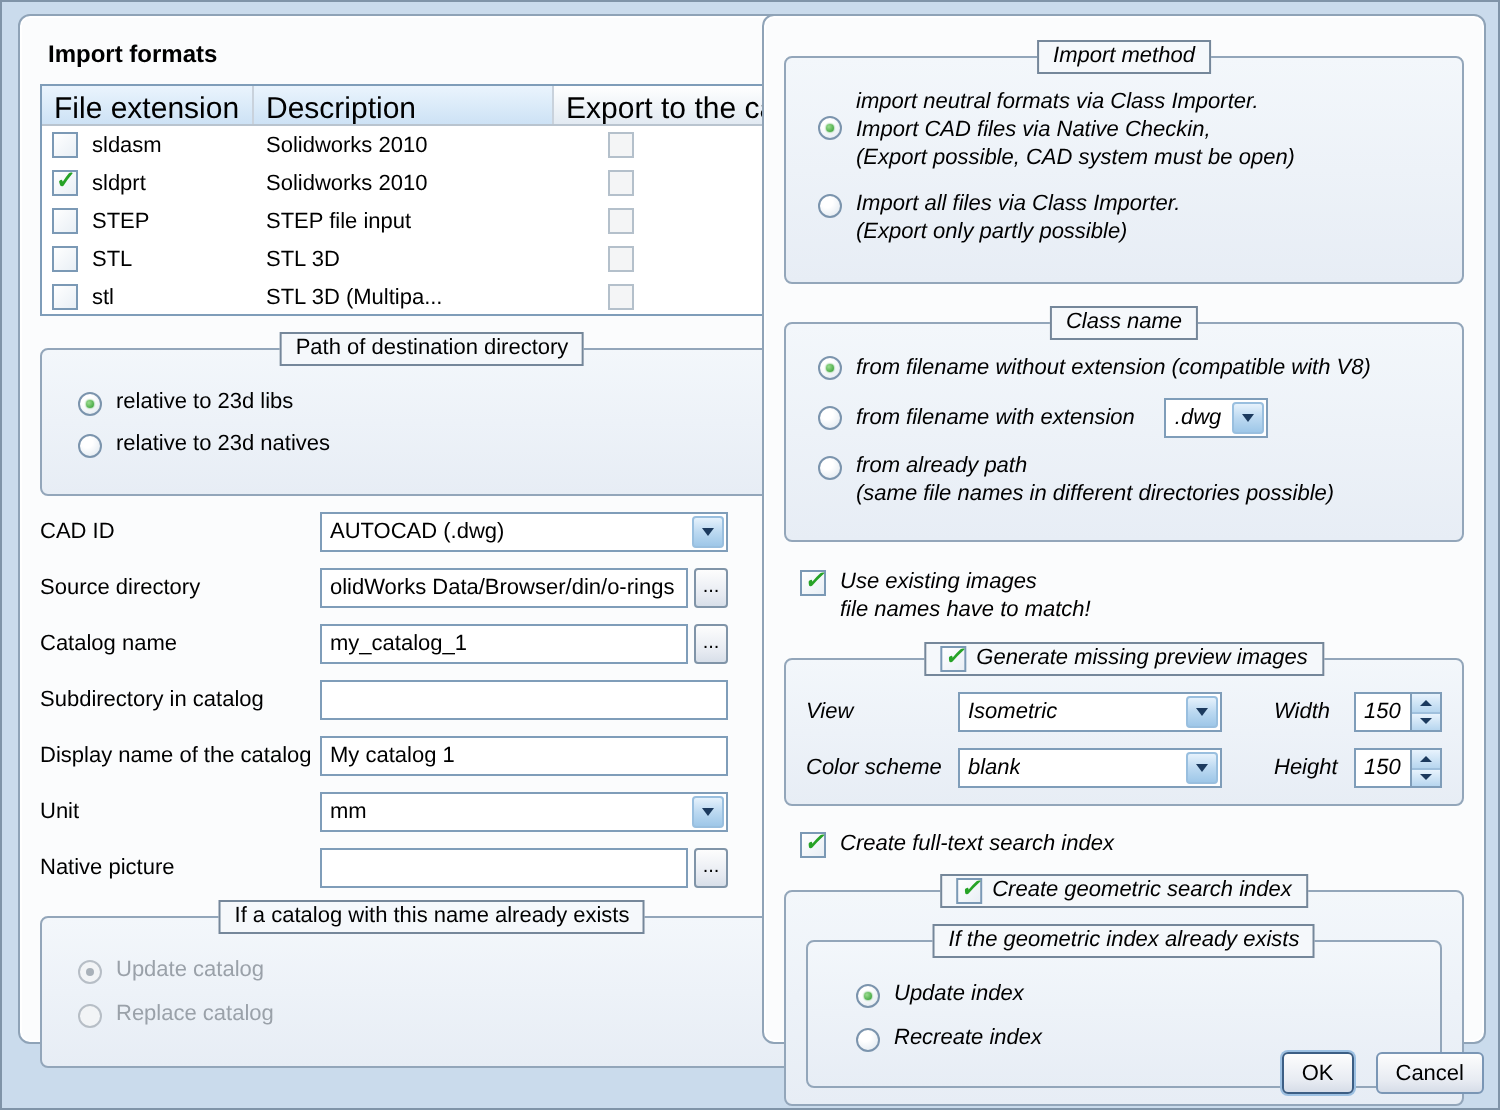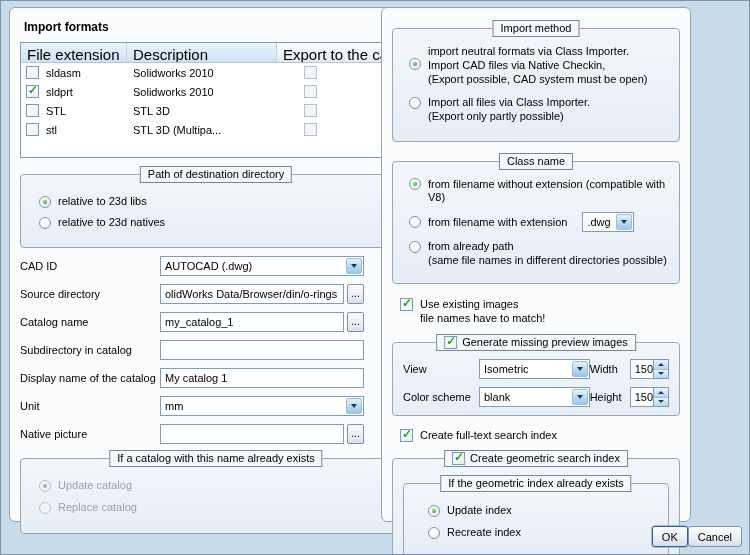--- a/index.html
+++ b/index.html
@@ -3,21 +3,21 @@
 <meta charset="utf-8">
 <style>
   * { margin:0; padding:0; box-sizing:border-box; }
   html,body { width:750px; height:555px; }
   body { font-family:"Liberation Sans", sans-serif; font-size:11px; color:#000; }
 
   .dialog { position:relative; width:750px; height:555px; background:#cadbec; border:1px solid #8094a8; overflow:hidden; }
 
   .panel { position:absolute; top:6px; height:515px; background:#fbfcfd; border:1px solid #8fa3b7; border-radius:6px; box-shadow:inset 0 0 0 1px #ffffff; padding:10px; }
   .panel.left  { left:8px;   width:414px; }
-  .panel.right { left:380px; width:310px; }
+  .panel.right { left:380px; width:362px;font-style:italic; }
 
   .panel-title { font-size:12px; font-weight:bold; margin:2px 0 8px 4px; }
 
   
   .group { position:relative; border:1px solid #93a6ba; border-radius:4px; background:linear-gradient(180deg,#f3f7fb,#e7edf5); padding:16px 10px 8px 10px; }
   .caption { position:absolute; top:-9px; left:50%; transform:translateX(-50%); white-space:nowrap; background:#f5f8fb; border:1px solid #75879a; padding:1px 7px; font-size:11px; line-height:13px; display:inline-flex; align-items:center; gap:5px; }
 
   
   .radio { width:12px; height:12px; border:1px solid #7b94ad; border-radius:50%; background:radial-gradient(circle at 35% 30%, #ffffff 30%, #dce5ed); position:relative; flex:none; }
   .radio.on::after { content:""; position:absolute; left:3px; top:3px; width:4px; height:4px; border-radius:50%; background:radial-gradient(circle at 35% 35%, #9bdc8f, #2c9a2c); box-shadow:0 0 1px #2c9a2c; }
@@ -59,21 +59,21 @@
 
   .spin { display:flex; width:44px; height:20px; border:1px solid #7f9db9; background:#fff; }
   .spin-val { flex:1; padding:3px 0 0 4px; }
   .spin-arrows { width:15px; flex:none; display:flex; flex-direction:column; border-left:1px solid #7f9db9; }
   .sa { flex:1; background:linear-gradient(180deg,#e8f3fd,#b7d6ef); display:flex; align-items:center; justify-content:center; }
   .sa.up { border-bottom:1px solid #9fc0dd; }
   .sa.up::after { content:""; border-left:3px solid transparent; border-right:3px solid transparent; border-bottom:3.5px solid #1c3a5e; }
   .sa.down::after { content:""; border-left:3px solid transparent; border-right:3px solid transparent; border-top:3.5px solid #1c3a5e; }
 
   
-  .footer { position:absolute; right:7px; bottom:7px; display:flex; gap:0; }
+  .footer { position:absolute; right:7px; bottom:7px; display:flex; gap:11px; }
   .btn-xp { height:21px; padding:0 9px; border:1px solid #7a96b5; border-radius:3px; background:linear-gradient(180deg,#fdfdfd,#e7ebf2 70%,#d6dde8); font-size:11px; font-family:"Liberation Sans",sans-serif; cursor:pointer; }
   .btn-xp.default { border-color:#3c5e84; box-shadow:0 0 0 1px #9cc0e2; }
 
   
   .path-group { margin-top:16px; padding-bottom:10px; }
   .path-group .opt { margin:4px 0 8px 8px; align-items:center; }
   .exists-group { margin-top:14px; padding-bottom:10px; }
   .exists-group .opt { margin:4px 0 9px 8px; align-items:center;text-align:center; }
 
   .im-group { margin-top:10px; }
@@ -122,20 +122,30 @@
             <span>sldprt</span>
           </div>
         <div class="td-desc">Solidworks 2010</div>
         <div class="td-exp">
             <span class="cbx dim"></span>
           </div>
       </div>
       <div class="tr">
         <div class="td-ext">
             <span class="cbx"></span>
+            <span>STEP</span>
+          </div>
+        <div class="td-desc">STEP file input</div>
+        <div class="td-exp">
+            <span class="cbx dim"></span>
+          </div>
+      </div>
+      <div class="tr">
+        <div class="td-ext">
+            <span class="cbx"></span>
             <span>STL</span>
           </div>
         <div class="td-desc">STL 3D</div>
         <div class="td-exp">
             <span class="cbx dim"></span>
           </div>
       </div>
       <div class="tr">
         <div class="td-ext">
             <span class="cbx"></span>

